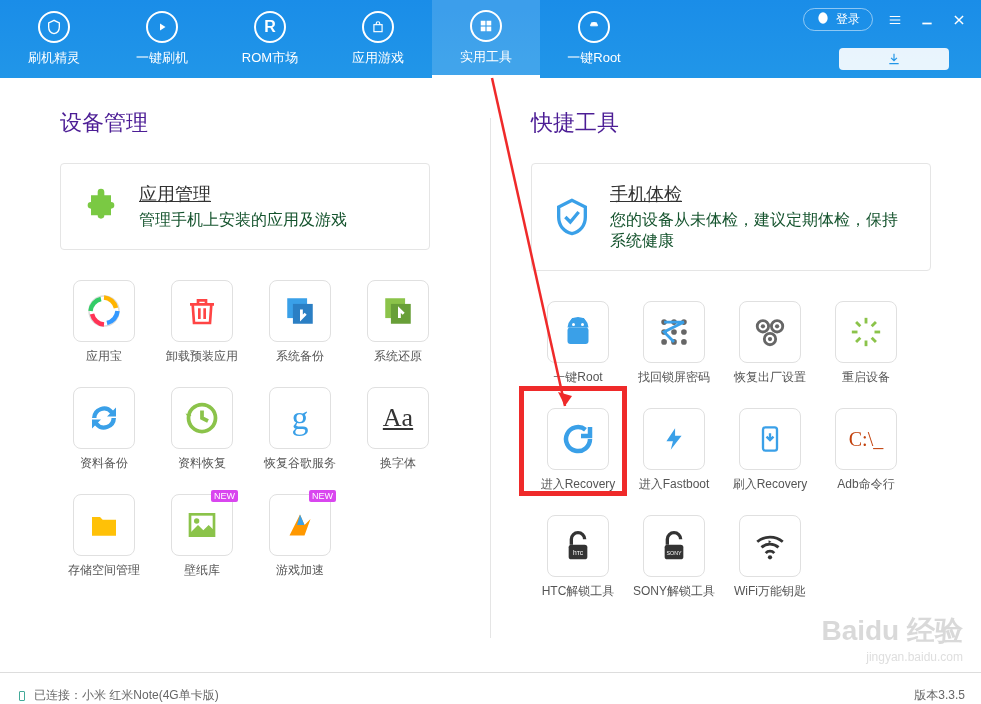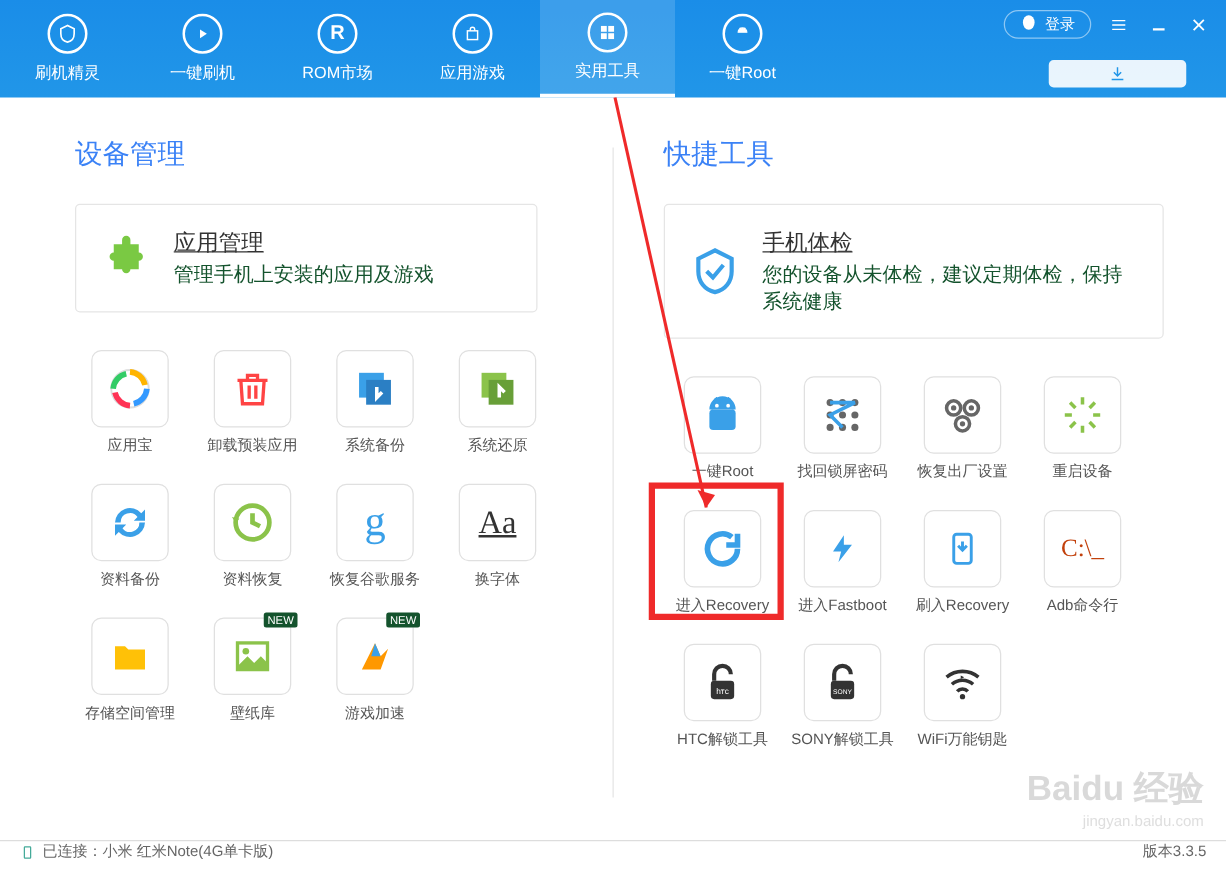--- a/index.html
+++ b/index.html
@@ -9,34 +9,34 @@
 .nav-tab { display: flex; flex-direction: column; align-items: center; justify-content: center; color: #fff; width: 108px; height: 78px; cursor: pointer; font-size: 13px; }
 .nav-tab.active { background: rgba(255,255,255,0.15); border-bottom: 3px solid #fff; }
 .nav-tab .icon-wrap { width: 32px; height: 32px; border: 2px solid #fff; border-radius: 50%; display: flex; align-items: center; justify-content: center; margin-bottom: 6px; }
 .nav-tab svg { fill: #fff; }
 .header-right { position: absolute; right: 12px; top: 8px; display: flex; align-items: center; gap: 12px; color: #fff; }
 .login-btn { display: flex; align-items: flex-start; gap: 6px; border: 1px solid rgba(255,255,255,0.5); border-radius: 12px; padding: 2px 12px; font-size: 12px; cursor: pointer; }
 .win-btn { width: 20px; height: 20px; display: flex; align-items: center; justify-content: center; cursor: pointer; }
 .download-bar { position: absolute; right: 32px; top: 48px; width: 110px; height: 22px; background: rgba(255,255,255,0.9); border-radius: 4px; display: flex; align-items: center; justify-content: center; cursor: pointer; }
 .content { display: flex; padding: 30px 50px 0 60px; gap: 0; height: 590px; position: relative; }
 .section { flex: 1; }
-.section-title { font-size: 22px; color: #3b82f6; font-weight: normal; margin-bottom: 25px; }
+.section-title { font-size: 22px; color: #4c1d95; font-weight: normal; margin-bottom: 25px; }
 .banner { border: 1px solid #e5e5e5; border-radius: 4px; padding: 18px 20px; display: flex; align-items: center; gap: 18px; margin-bottom: 30px; width: 370px; cursor: pointer; }
 .banner svg { flex-shrink: 0; }
 .banner-title { font-size: 18px; color: #333; margin-bottom: 4px; text-decoration: underline; }
 .banner-sub { font-size: 16px; color: #14532d; }
 .grid { display: grid; grid-template-columns: repeat(4, 88px); gap: 22px 10px; }
 .tool { display: flex; flex-direction: column; align-items: center; cursor: pointer; position: relative; }
 .tool-icon { width: 62px; height: 62px; border: 1px solid #e0e0e0; border-radius: 8px; display: flex; align-items: center; justify-content: center; background: #fff; margin-bottom: 6px; }
 .tool-label { font-size: 12px; color: #555; text-align: center; white-space: nowrap; }
-.badge { position: absolute; top: -4px; right: 8px; background: #14532d; color: #fff; font-size: 9px; padding: 1px 3px; border-radius: 2px; }
+.badge { position: absolute; top: -4px; right: 8px; background: #d946ef; color: #fff; font-size: 9px; padding: 1px 3px; border-radius: 2px; }
 .divider { width: 1px; background: #e5e5e5; margin: 10px 40px 30px 30px; }
 .highlight { position: absolute; border: 5px solid #ef2a2a; left: 519px; top: 386px; width: 108px; height: 110px; pointer-events: none; }
 .arrow-line { position: absolute; pointer-events: none; }
-.footer { position: absolute; bottom: 0; left: 0; right: 0; height: 32px; border-top: 1px solid #ddd; display: flex; align-items: flex-start; padding: 0 16px; font-size: 12px; color: #666; justify-content: space-between; }
+.footer { position: absolute; bottom: 0; left: 0; right: 0; height: 32px; border-top: 1px solid #ddd; display: flex; align-items: flex-end; padding: 0 16px; font-size: 12px; color: #666; justify-content: space-between; }
 .footer-left { display: flex; align-items: center; gap: 6px; }
 .watermark { position: absolute; right: 18px; bottom: 40px; color: rgba(200,200,200,0.6); text-align: right; }
 .watermark .big { font-size: 28px; font-weight: bold; color: rgba(180,180,180,0.5);}
 .watermark .sm { font-size: 12px; }
 .sect-right .grid { grid-template-columns: repeat(4, 94px); gap: 22px 2px; }
 </style>
 </head>
 <body>
 
 <div class="header">

